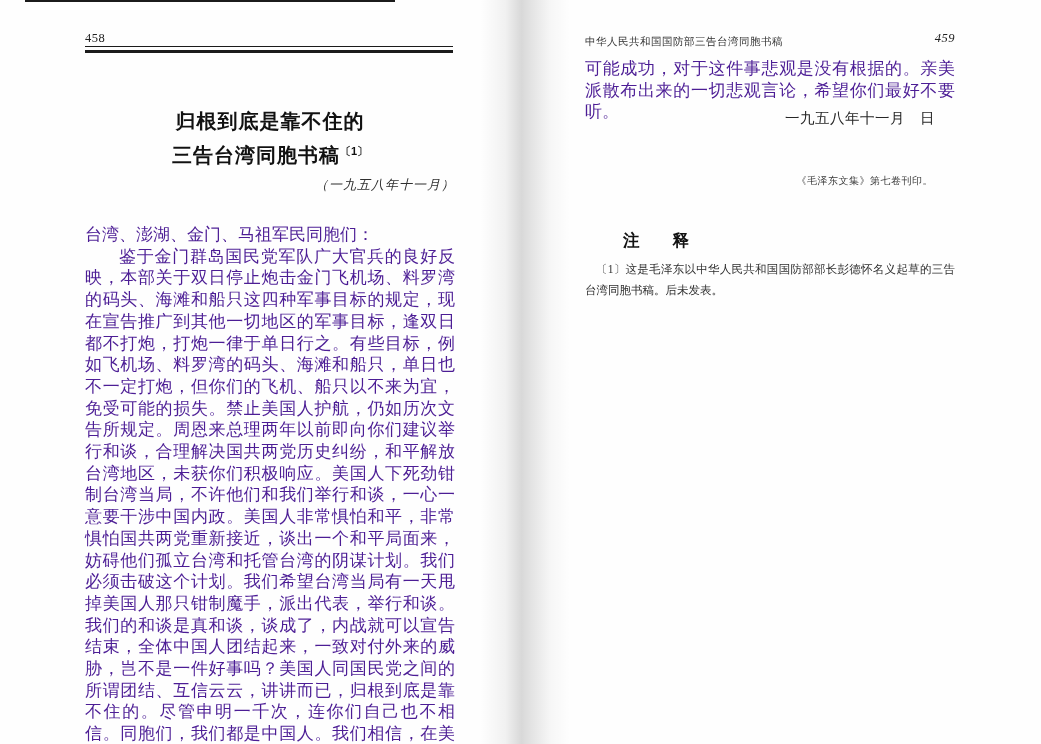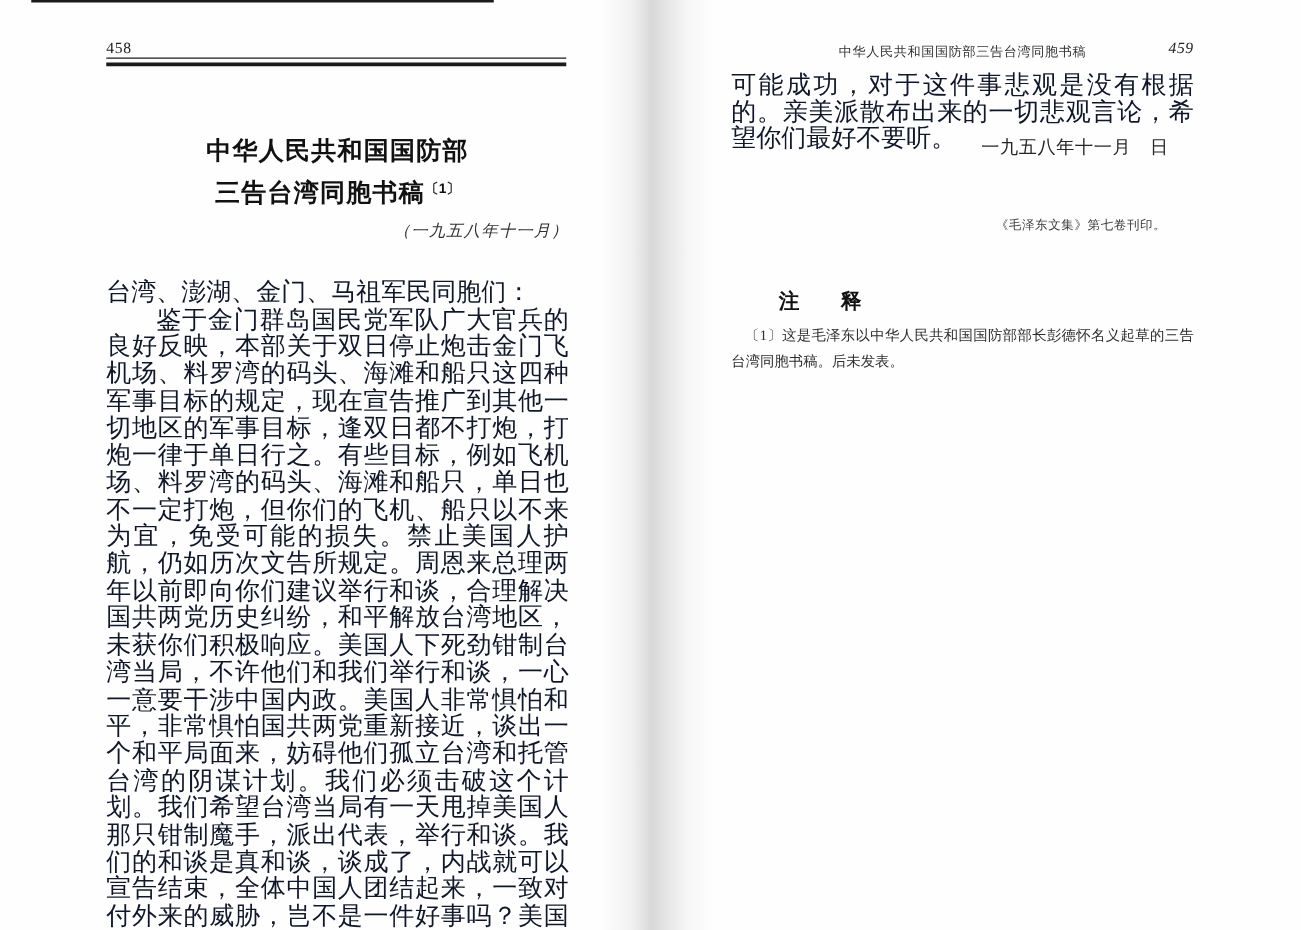--- a/index.html
+++ b/index.html
@@ -30,41 +30,41 @@
   #right-pagenum { left: 585px; top: 31px; width: 370px; text-align: right; font-style: italic; }
 
   .rule-thin  { position: absolute; height: 1px;  background: #1b1b1b; }
   .rule-thick { position: absolute; height: 3px;  background: #1b1b1b; }
   #left-rule-thin  { left: 85px; top: 46px; width: 368px; }
   #left-rule-thick { left: 85px; top: 50px; width: 368px; }
   #right-rule      { left: 585px; top: 52px; width: 370px; height: 1.5px; background: #1b1b1b; }
 
   #running-head {
     position: absolute; left: 585px; top: 35px; width: 370px;
-    text-align: center; font-size: 10.5px; color: #333; letter-spacing: 0.5px;
+    font-size: 10.5px; color: #333; letter-spacing: 0.5px;
   }
 
   #chapter-title {
     position: absolute; left: 85px; top: 106px; width: 370px;
     text-align: center;
     font-family: "Liberation Sans", "DejaVu Sans", sans-serif;
     font-weight: bold; font-size: 20px; line-height: 30px; color: #111;
     letter-spacing: 1px;
   }
   #chapter-title sup { font-size: 11px; font-weight: bold; letter-spacing: 0; vertical-align: 7px; }
 
   #chapter-date {
     position: absolute; left: 85px; top: 176px; width: 370px;
     text-align: right; font-style: italic;
     font-size: 13px; color: #2f2f2f; letter-spacing: 1px;
   }
 
   .bodytext {
-    font-size: 20px; line-height: 21.7px; text-align: justify;
-    color: #0f172a;
+    font-size: 17px; line-height: 21.7px; text-align: justify;
+    color: #4c1d95;
   }
   #left-body  { position: absolute; left: 85px;  top: 224px; width: 370px; }
   #right-body { position: absolute; left: 585px; top: 58px;  width: 370px; }
   #left-body p, #right-body p { margin: 0; }
   #left-body .indent { text-indent: 2em; }
 
   #signature {
     position: absolute; left: 585px; top: 106px; width: 370px;
     text-align: right; font-size: 14.5px; line-height: 24px; color: #262626;
   }
@@ -94,21 +94,21 @@
 <body>
 
 <div class="canvas">
 
   <div>
     <div id="left-pagenum" class="pagenum">458</div>
     <div id="left-rule-thin" class="rule-thin"></div>
     <div id="left-rule-thick" class="rule-thick"></div>
 
     <div id="chapter-title">
-      <div>中华人民共和国国防部</div>
+      <div>归根到底是靠不住的</div>
       <div><span>三告台湾同胞书稿</span><sup>〔1〕</sup></div>
     </div>
 
     <div id="chapter-date">（一九五八年十一月）</div>
 
     <div id="left-body" class="bodytext">
       <p>台湾、澎湖、金门、马祖军民同胞们：</p>
       <p class="indent">鉴于金门群岛国民党军队广大官兵的良好反映，本部关于双日停止炮击金门飞机场、料罗湾的码头、海滩和船只这四种军事目标的规定，现在宣告推广到其他一切地区的军事目标，逢双日都不打炮，打炮一律于单日行之。有些目标，例如飞机场、料罗湾的码头、海滩和船只，单日也不一定打炮，但你们的飞机、船只以不来为宜，免受可能的损失。禁止美国人护航，仍如历次文告所规定。周恩来总理两年以前即向你们建议举行和谈，合理解决国共两党历史纠纷，和平解放台湾地区，未获你们积极响应。美国人下死劲钳制台湾当局，不许他们和我们举行和谈，一心一意要干涉中国内政。美国人非常惧怕和平，非常惧怕国共两党重新接近，谈出一个和平局面来，妨碍他们孤立台湾和托管台湾的阴谋计划。我们必须击破这个计划。我们希望台湾当局有一天甩掉美国人那只钳制魔手，派出代表，举行和谈。我们的和谈是真和谈，谈成了，内战就可以宣告结束，全体中国人团结起来，一致对付外来的威胁，岂不是一件好事吗？美国人同国民党之间的所谓团结、互信云云，讲讲而已，归根到底是靠不住的。尽管申明一千次，连你们自己也不相信。同胞们，我们都是中国人。我们相信，在美国人要把国民党置之死地的时候，国民党就会觉悟过来，和谈就有</p>
     </div>
   </div>

